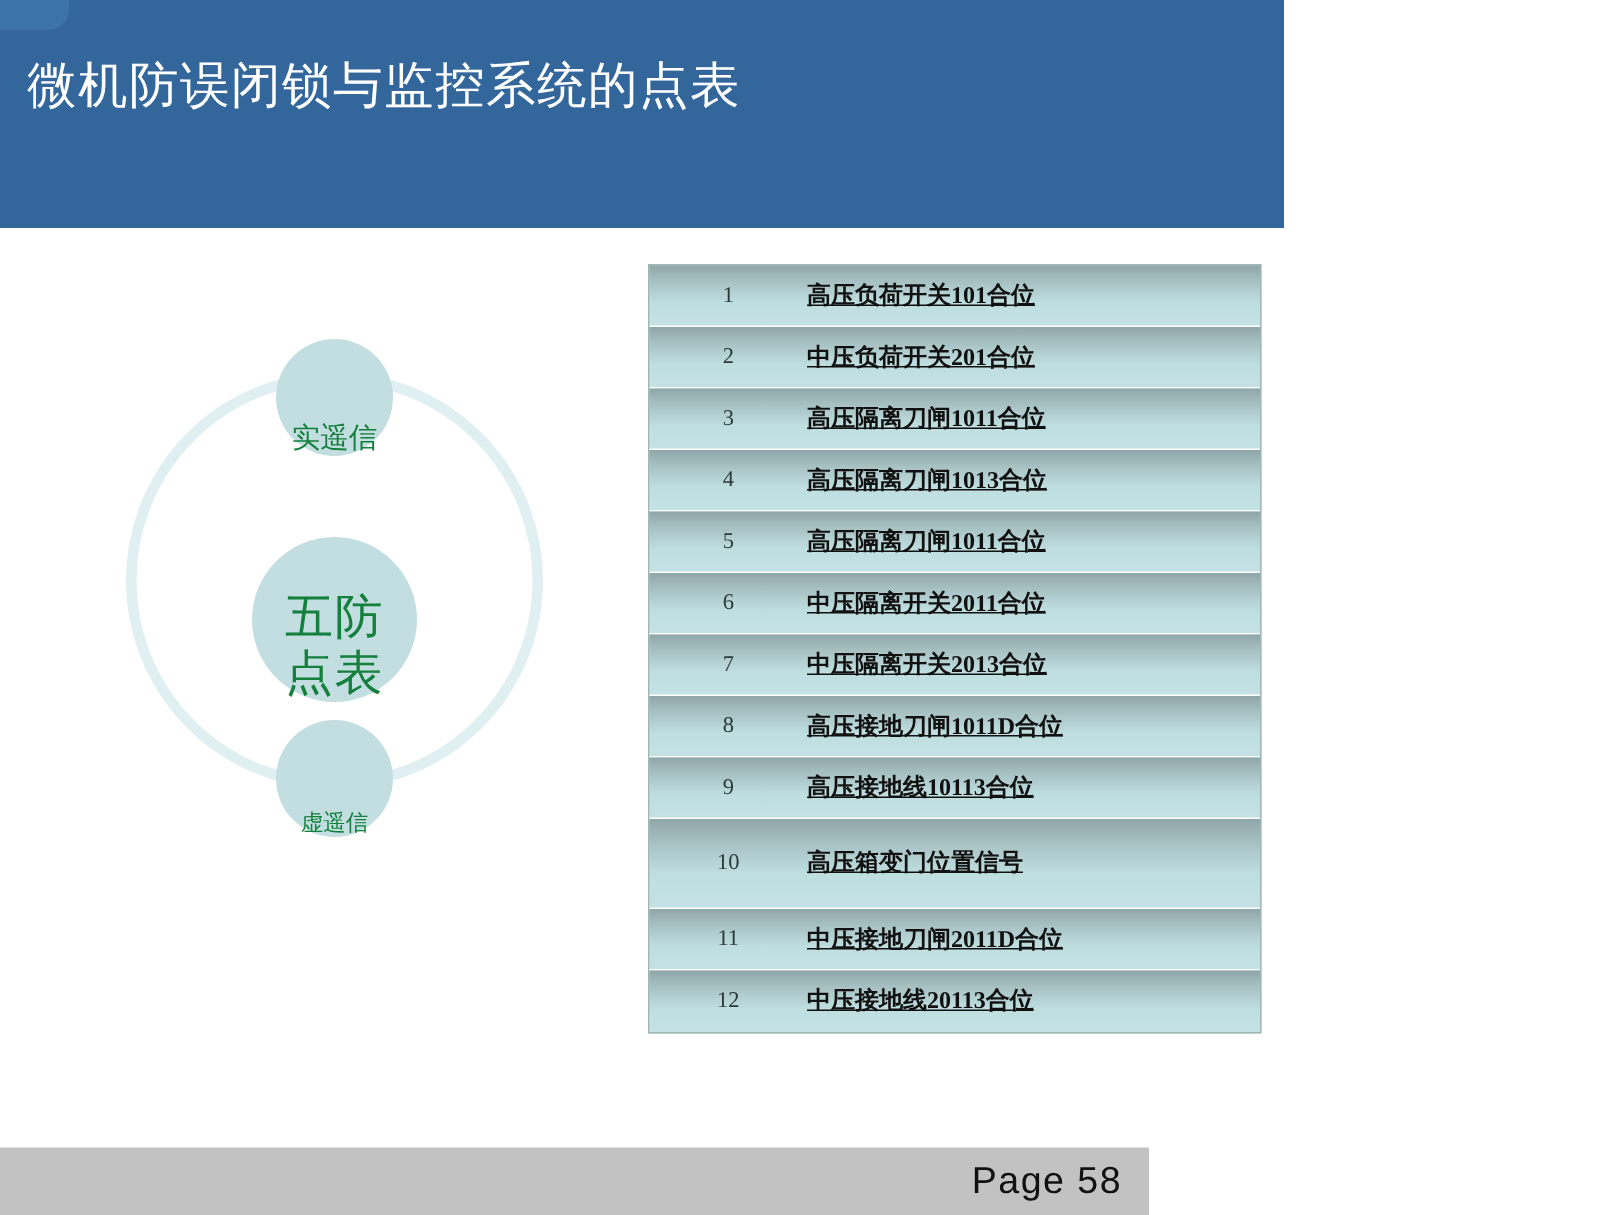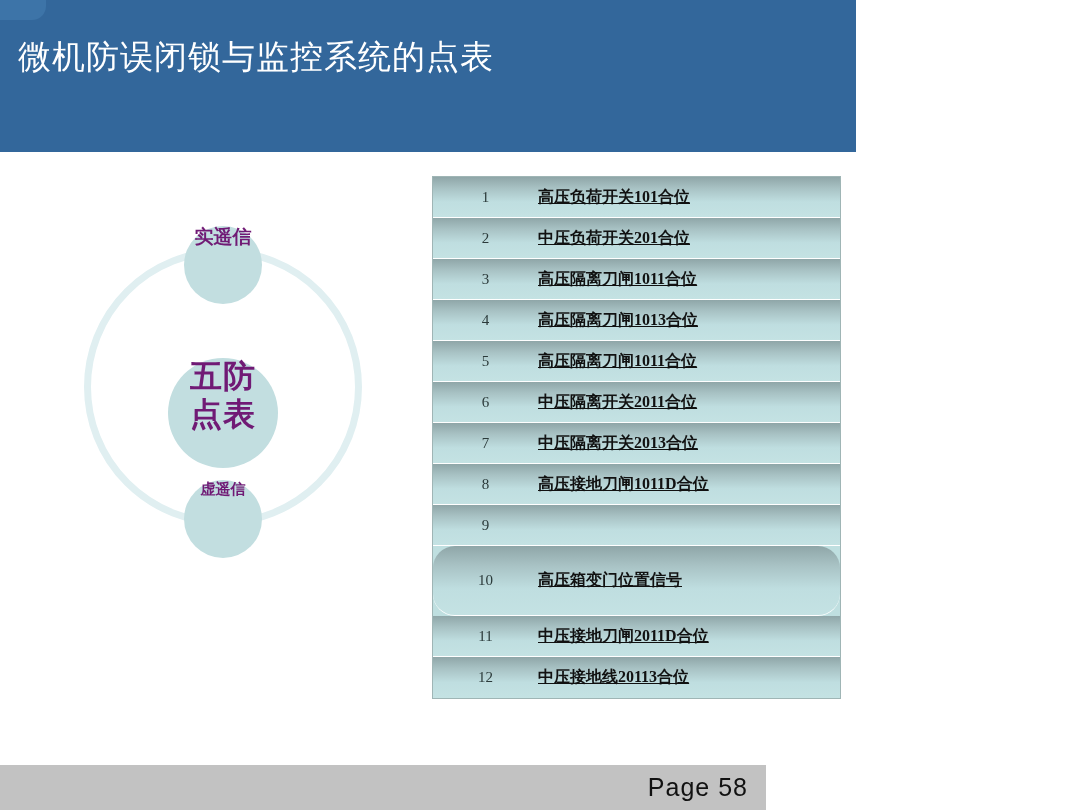--- a/index.html
+++ b/index.html
@@ -62,25 +62,25 @@
     height: 278px;
     border-radius: 50%;
     border: 7px solid #e0eff1;
     box-sizing: border-box;
   }
   .node-circle {
     position: absolute;
     border-radius: 50%;
     background: #c2dee0;
     display: flex;
-    align-items: flex-start;
+    align-items: flex-end;
     justify-content: center;
     text-align: center;
-    color: #701a75;
-    font-weight: bold;
+    color: #15803d;
+    font-weight: normal;
     line-height: 1.18;
   }
   .node-top {
     left: 106px;
     top: 8px;
     width: 78px;
     height: 78px;
     font-size: 19px;
   }
   .node-bottom {
@@ -116,22 +116,21 @@
   .table-row {
     position: relative;
     display: flex;
     align-items: center;
     height: 41px;
     background: linear-gradient(to bottom, #8fa6a8 0%, #a8c2c4 28%, #bfdee0 62%, #c4e2e3 100%);
     border-bottom: 1px solid #ffffff;
     box-sizing: border-box;
   }
   .table-row.tall {
-    height: 70px;
-    border-radius: 22px;
+    height: 60px;
   }
   .table-row:last-child {
     border-bottom: none;
   }
   .cell-index {
     width: 105px;
     text-align: center;
     font-family: "Liberation Serif", serif;
     font-size: 15px;
     color: #2b3a3a;
@@ -220,20 +219,21 @@
     <div class="table-row">
       <div class="cell-index">7</div>
       <div class="cell-name">中压隔离开关2013合位</div>
     </div>
     <div class="table-row">
       <div class="cell-index">8</div>
       <div class="cell-name">高压接地刀闸1011D合位</div>
     </div>
     <div class="table-row">
       <div class="cell-index">9</div>
+      <div class="cell-name">高压接地线10113合位</div>
     </div>
     <div class="table-row tall">
       <div class="cell-index">10</div>
       <div class="cell-name">高压箱变门位置信号</div>
     </div>
     <div class="table-row">
       <div class="cell-index">11</div>
       <div class="cell-name">中压接地刀闸2011D合位</div>
     </div>
     <div class="table-row">

